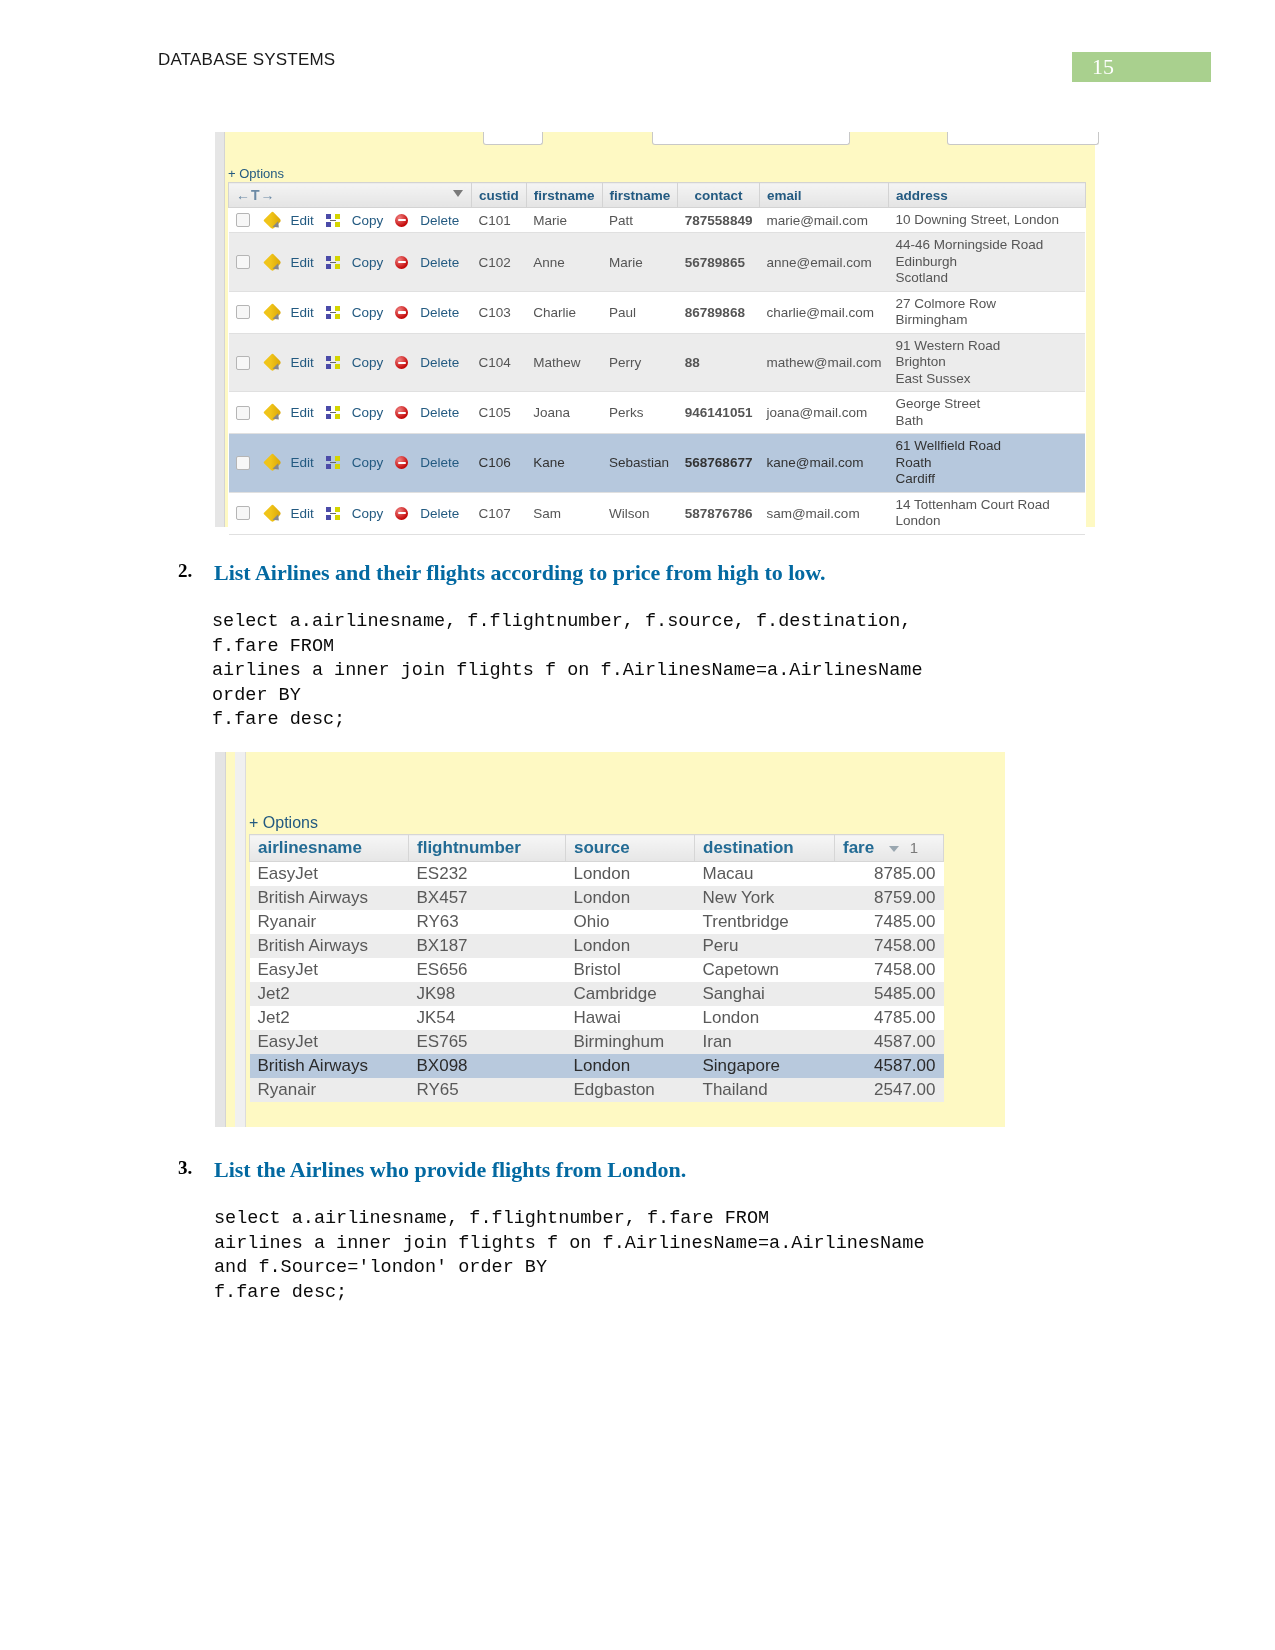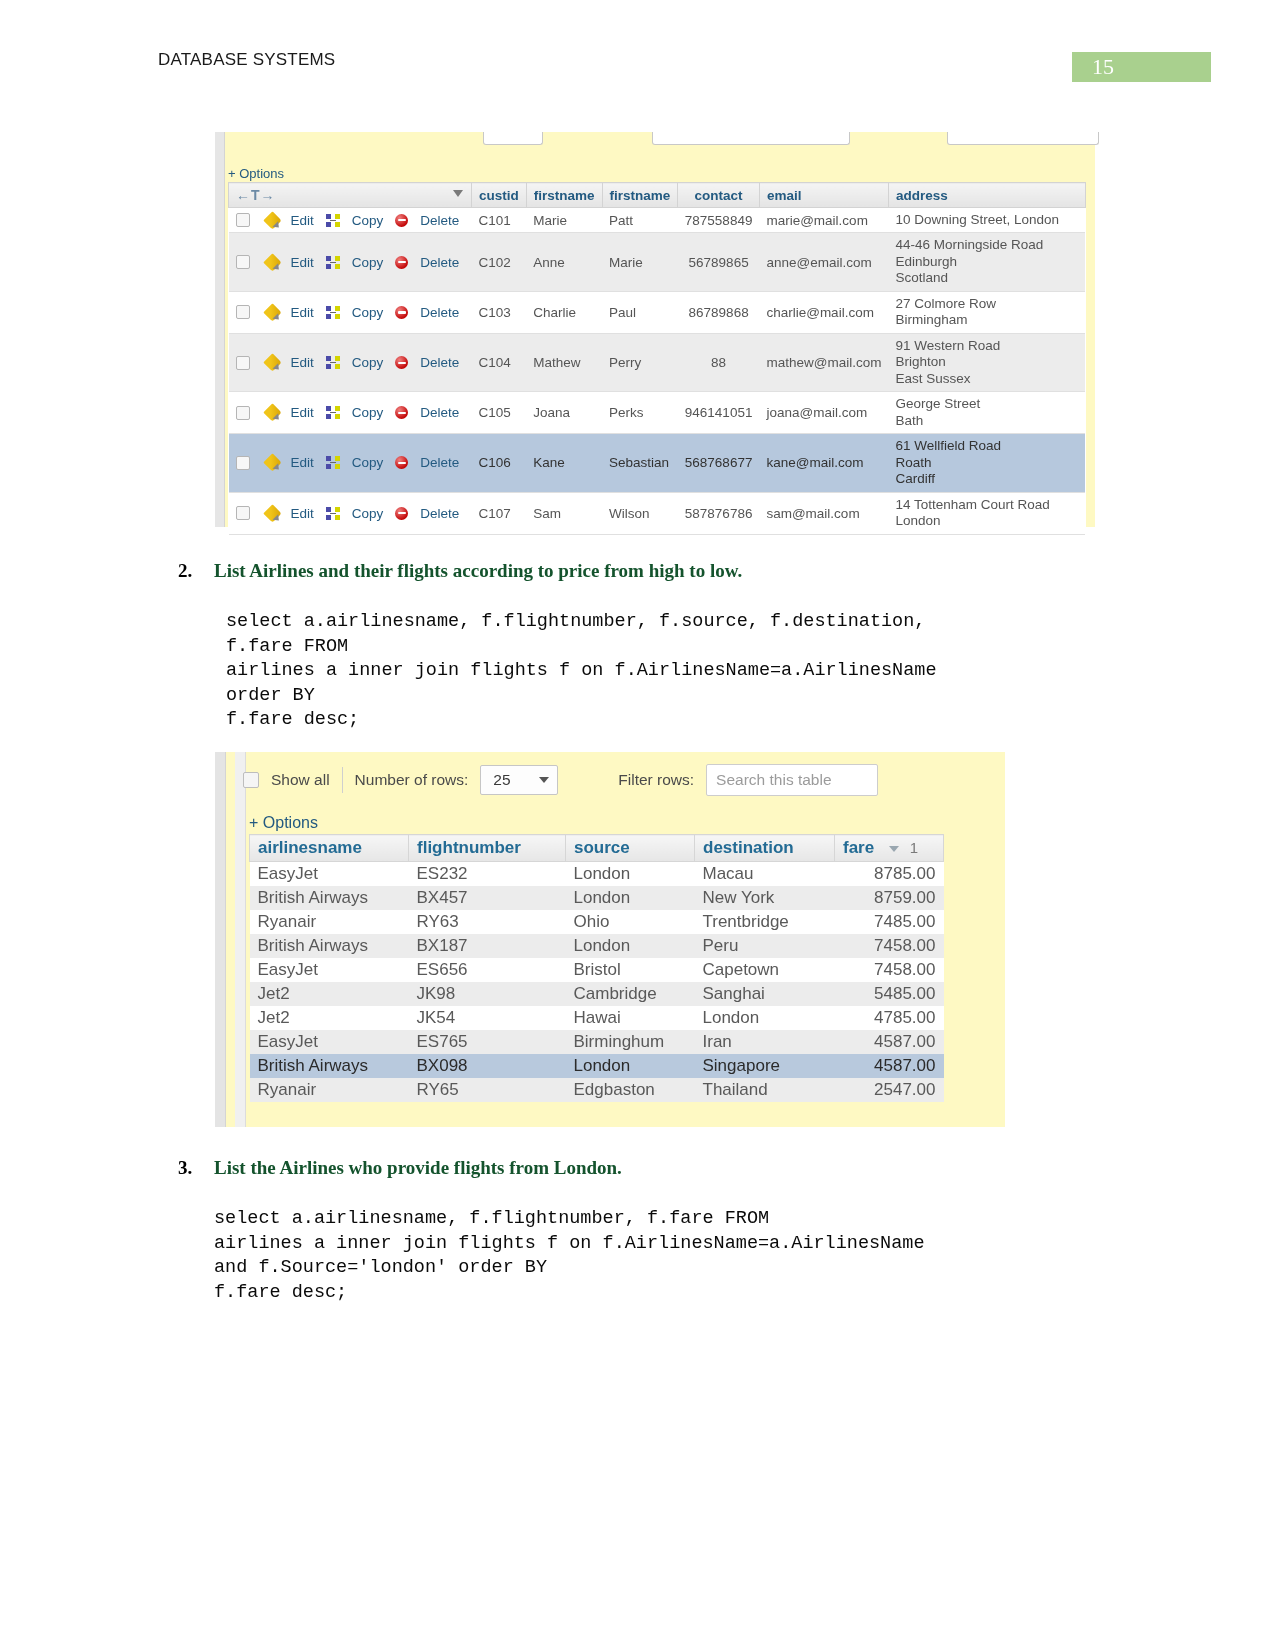--- a/index.html
+++ b/index.html
@@ -203,38 +203,38 @@
     position: relative;
   }
   .icn-delete::after {
     content:"";
     position:absolute;
     left: 2.5px; top: 5.5px;
     width: 8px; height: 2.2px;
     background: #ffffff;
     border-radius: 1px;
   }
-  .num { text-align: center; }
+  .num { text-align: left; font-weight: bold; }
   .addr-cell { white-space: pre-line !important; line-height: 1.22; }
 
   
   .q-block { position: absolute; }
   .q-num {
     position: absolute;
     font-family: "Liberation Serif", serif;
     font-weight: bold;
     font-size: 19px;
     color: #000;
   }
   .q-text {
     position: absolute;
     font-family: "Liberation Serif", serif;
     font-weight: bold;
-    font-size: 19px;
-    color: #14532d;
+    font-size: 22px;
+    color: #0369a1;
     white-space: nowrap;
   }
   .sql {
     position: absolute;
     font-family: "Liberation Mono", monospace;
     font-size: 18.5px;
     line-height: 24.6px;
     color: #0a0a0a;
     white-space: pre;
   }
@@ -562,43 +562,31 @@
           <td class="addr-cell">14 Tottenham Court Road
 London</td>
         </tr>
       </tbody>
   </table>
 </div>
 
 <div class="q-block" style="left:0; top:560px; width:1275px;">
   <div class="q-num" style="left:178px; top:0;">2.</div>
   <div class="q-text" style="left:214px; top:0;">List Airlines and their flights according to price from high to low.</div>
-  <div class="sql" style="left:226px; top:50px;">select a.airlinesname, f.flightnumber, f.source, f.destination,
+  <div class="sql" style="left:212px; top:50px;">select a.airlinesname, f.flightnumber, f.source, f.destination,
 f.fare FROM
 airlines a inner join flights f on f.AirlinesName=a.AirlinesName
 order BY
 f.fare desc;</div>
 </div>
 
 <div class="screenshot" id="shot-flights">
   <div class="scroll-rail" style="left:0; width:10px; background:#e4e4e4;"></div>
   <div style="position:absolute; left:20px; top:0; width:10px; height:100%; background:#f0f0f0; border-right:1px solid #dcdcdc;"></div>
 
-  <div class="toolbar">
-    <span class="tb-check"></span>
-    <span class="tb-label">Show all</span>
-    <span class="tb-sep"></span>
-    <span class="tb-label">Number of rows:</span>
-    <span class="tb-select">
-      <span>25</span>
-      <span class="arrow"></span>
-    </span>
-    <span class="tb-label" style="margin-left:48px;">Filter rows:</span>
-    <span class="tb-input">Search this table</span>
-  </div>
 
   <div class="options-link">+ Options</div>
 
   <table id="flt-table">
     <thead>
       <tr>
         <th style="width:142px">airlinesname</th>
         <th style="width:140px">flightnumber</th>
         <th style="width:112px">source</th>
         <th style="width:123px">destination</th>

